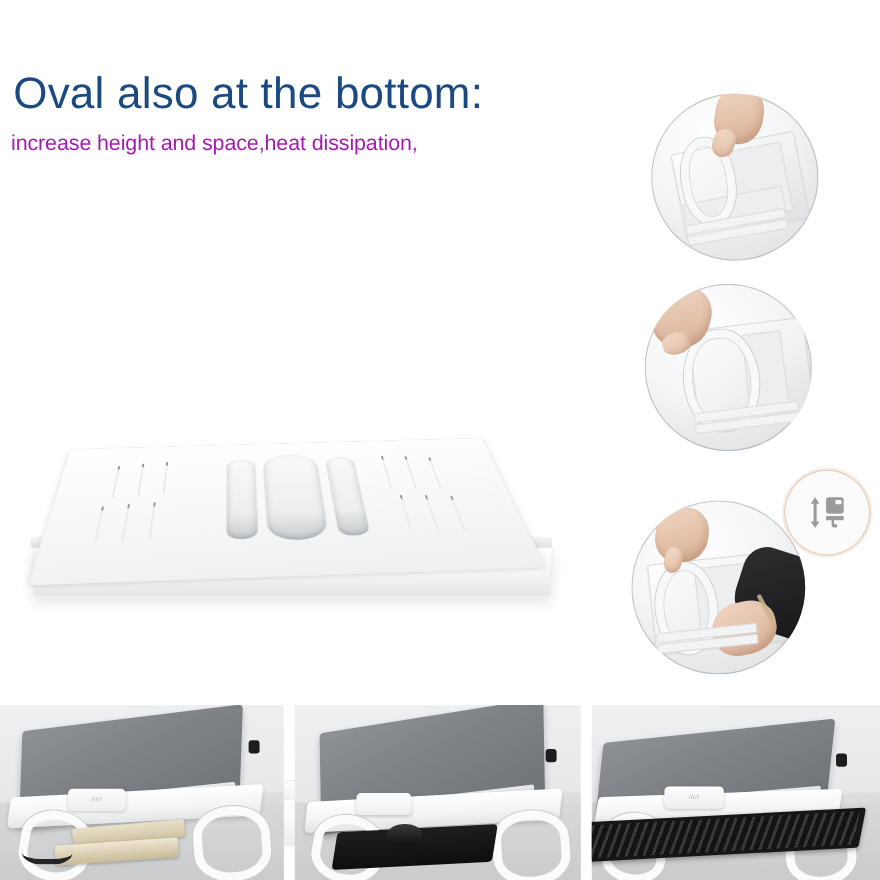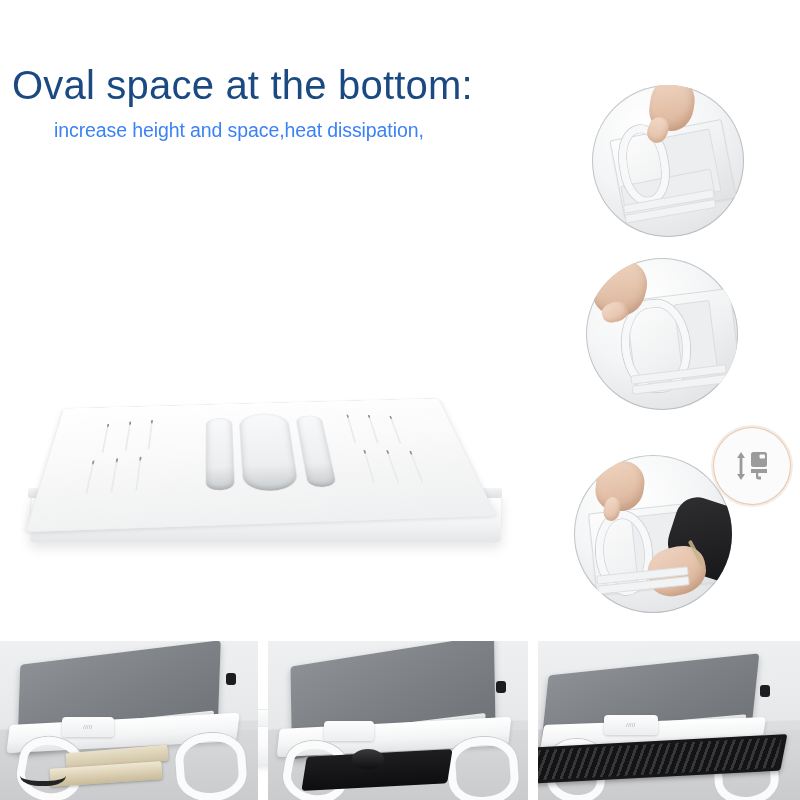--- a/index.html
+++ b/index.html
@@ -30,23 +30,22 @@
     color: #1b4a82;
     letter-spacing: 0.2px;
     white-space: nowrap;
   }
   .subline {
     position: absolute;
     left: 10px;
     top: 118px;
     font-size: 19.5px;
     line-height: 25px;
-    color: #3b82f6;
+    color: #a21caf;
     letter-spacing: -0.1px;
-    margin-left: 44px;
   }
   .subline div { white-space: nowrap; }
 
   
   .circle-inset {
     position: absolute;
     border-radius: 50%;
     overflow: hidden;
     background: radial-gradient(circle at 36% 26%, #ffffff 0%, #f4f5f6 45%, #e3e5e7 78%, #d2d5d8 100%);
     box-shadow: inset 0 0 0 1px rgba(150,157,164,0.55);
@@ -299,21 +298,21 @@
     color: #9aa0a5;
     letter-spacing: 0.5px;
     text-align: center;
   }
 </style>
 </head>
 <body>
 
 <div id="page">
 
-  <div class="headline">Oval space at the bottom:</div>
+  <div class="headline">Oval also at the bottom:</div>
 
   <div class="subline">
     <div>increase height and space,heat dissipation,</div>
   </div>
 
   <div class="hero">
 
     <div class="base-plate"></div>
     <div class="base-edge"></div>
 

